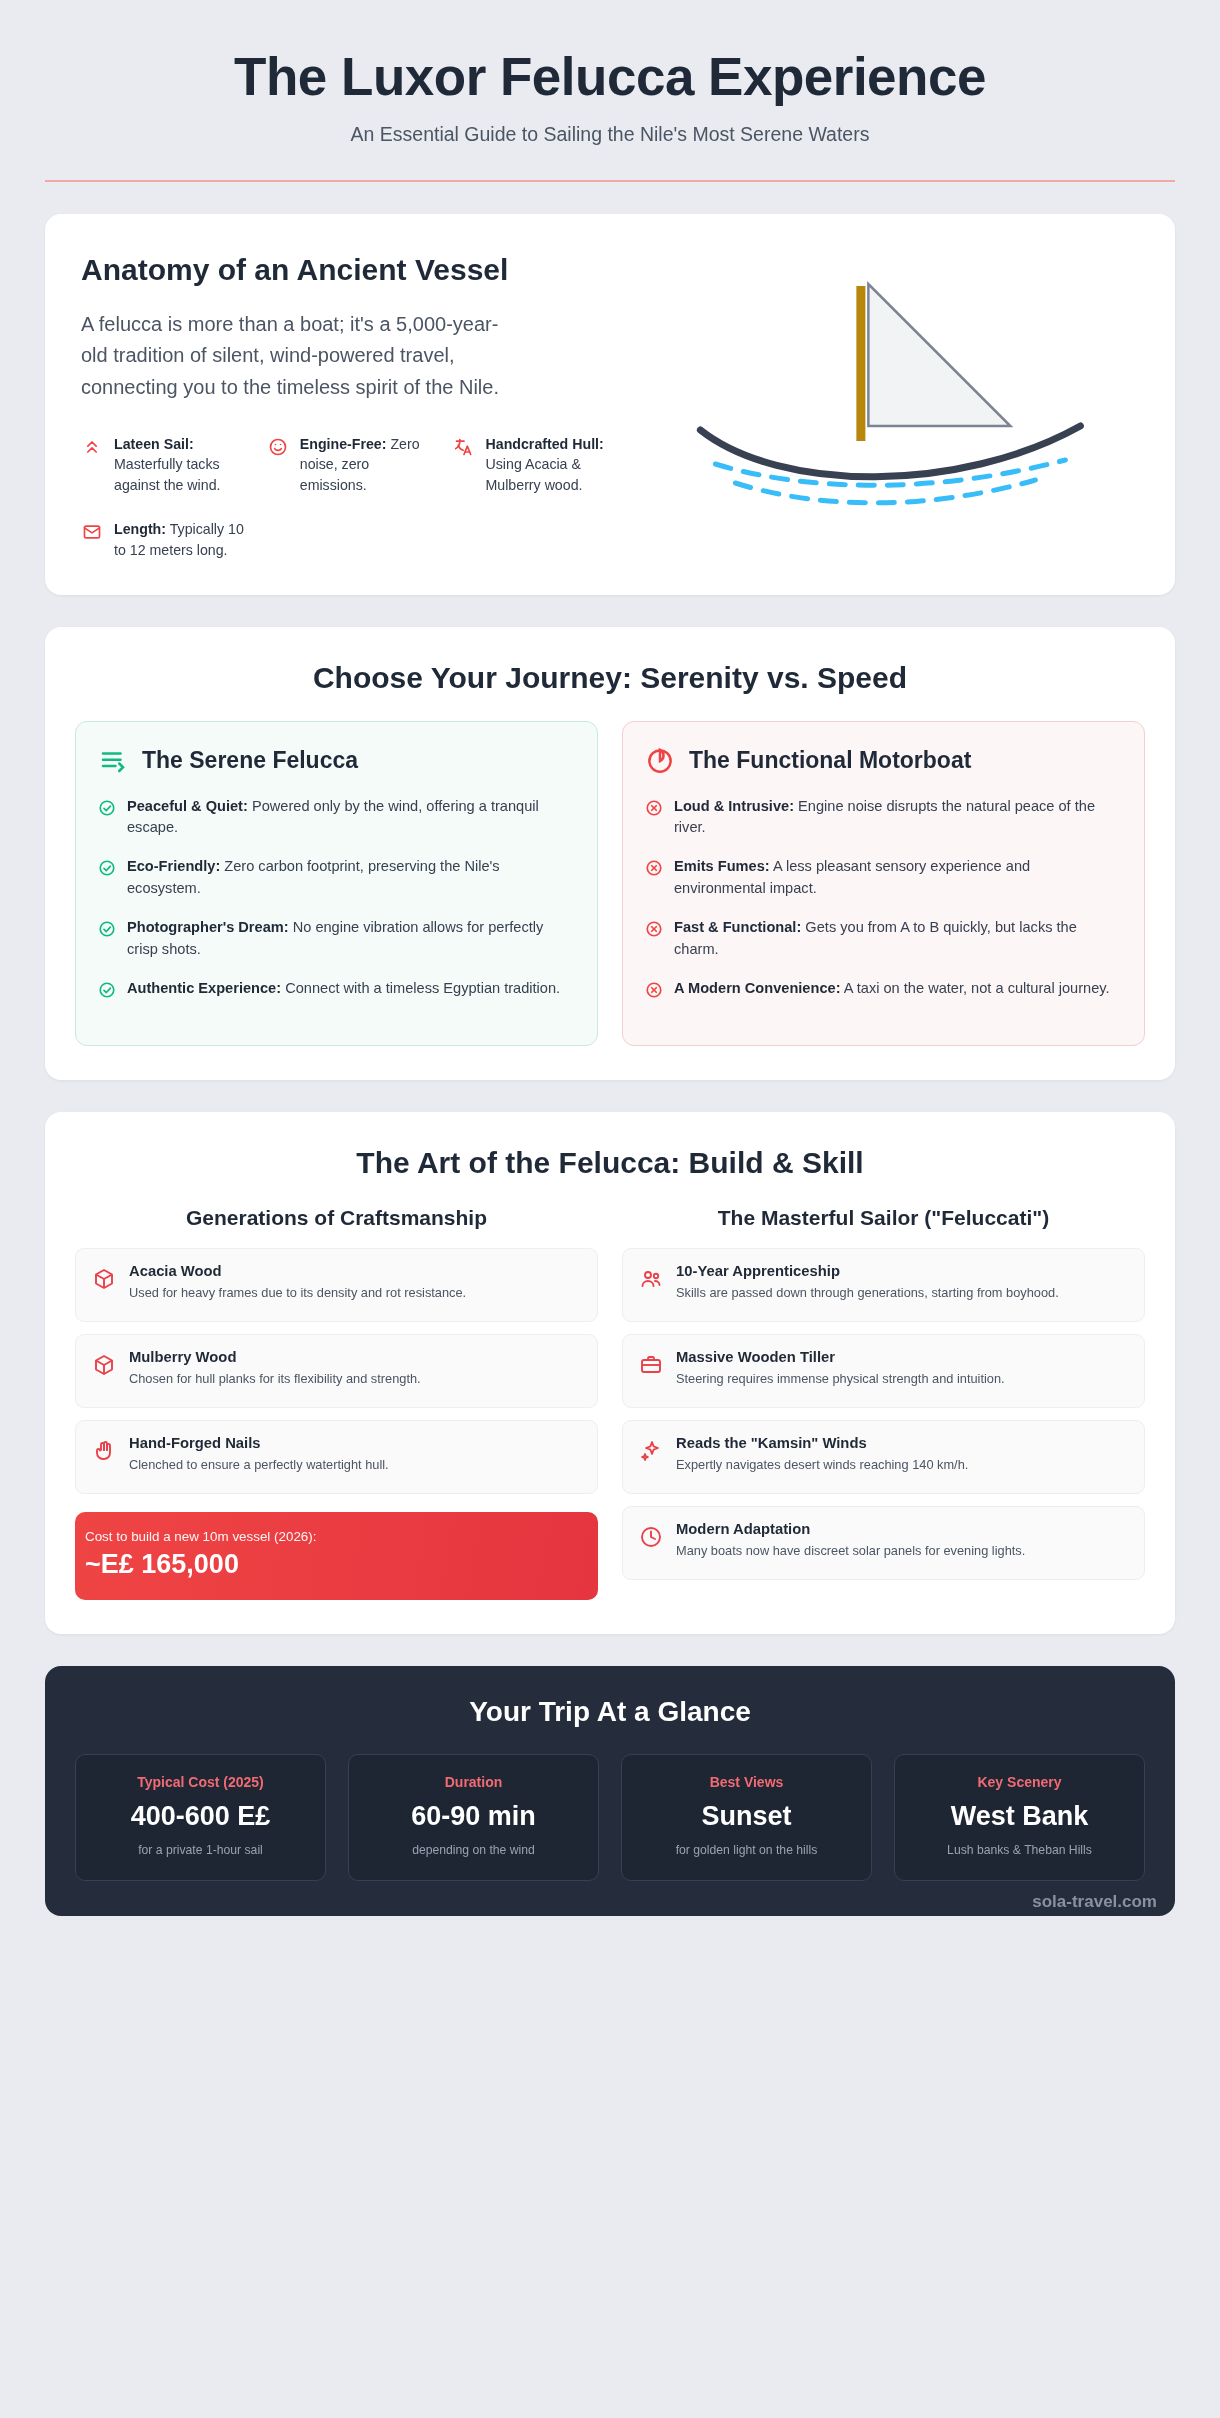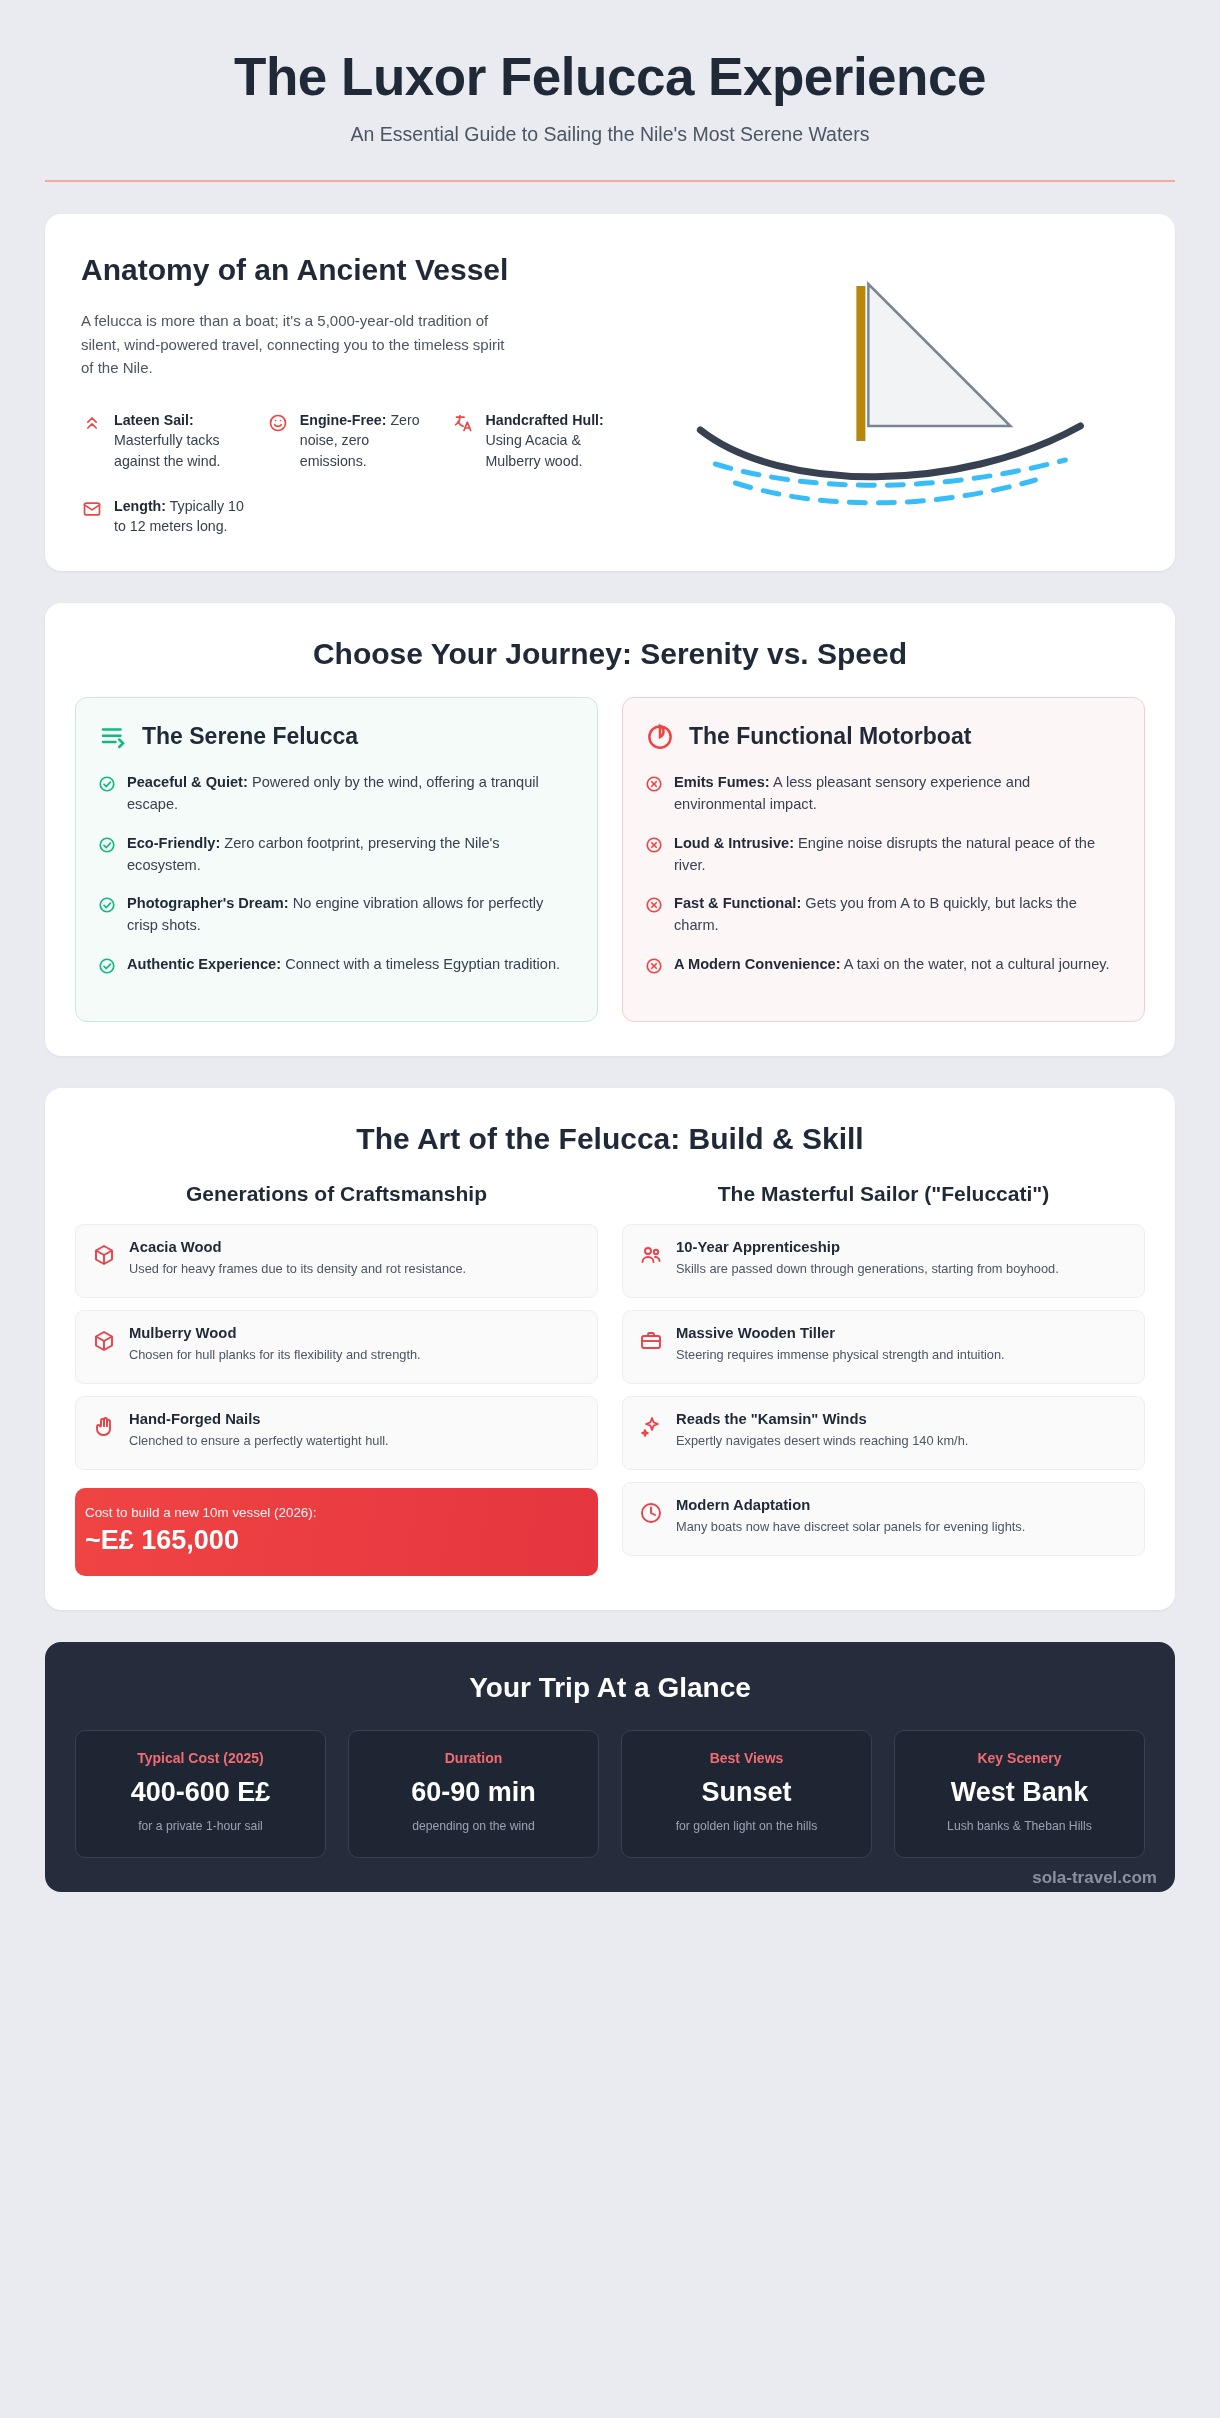--- a/index.html
+++ b/index.html
@@ -59,21 +59,21 @@
   .anatomy-right { width: 48%; position: relative; }
   .anatomy h2 {
     font-size: 30px;
     font-weight: bold;
     color: #1f2937;
     line-height: 1.22;
     max-width: 430px;
   }
   .anatomy p {
     margin-top: 20px;
-    font-size: 15px;
+    font-size: 20px;
     line-height: 1.58;
     color: #4b5563;
     max-width: 440px;
   }
   .feat-grid {
     margin-top: 30px;
     display: grid;
     grid-template-columns: 1fr 1fr 1fr;
     gap: 24px 18px;
   }
@@ -358,29 +358,29 @@
           </span>
           <h3>The Functional Motorboat</h3>
         </div>
 
         <div class="comp-item">
           <span class="dot"><svg width="18" height="18" viewBox="0 0 24 24" fill="none" stroke="#ef4444" stroke-width="2.2" stroke-linecap="round">
                 <circle cx="12" cy="12" r="9"></circle>
                 <line x1="9" y1="9" x2="15" y2="15"></line>
                 <line x1="15" y1="9" x2="9" y2="15"></line>
               </svg></span>
-          <span class="txt"><b>Emits Fumes:</b> <span>A less pleasant sensory experience and environmental impact.</span></span>
+          <span class="txt"><b>Loud &amp; Intrusive:</b> <span>Engine noise disrupts the natural peace of the river.</span></span>
         </div>
         <div class="comp-item">
           <span class="dot"><svg width="18" height="18" viewBox="0 0 24 24" fill="none" stroke="#ef4444" stroke-width="2.2" stroke-linecap="round">
                 <circle cx="12" cy="12" r="9"></circle>
                 <line x1="9" y1="9" x2="15" y2="15"></line>
                 <line x1="15" y1="9" x2="9" y2="15"></line>
               </svg></span>
-          <span class="txt"><b>Loud &amp; Intrusive:</b> <span>Engine noise disrupts the natural peace of the river.</span></span>
+          <span class="txt"><b>Emits Fumes:</b> <span>A less pleasant sensory experience and environmental impact.</span></span>
         </div>
         <div class="comp-item">
           <span class="dot"><svg width="18" height="18" viewBox="0 0 24 24" fill="none" stroke="#ef4444" stroke-width="2.2" stroke-linecap="round">
                 <circle cx="12" cy="12" r="9"></circle>
                 <line x1="9" y1="9" x2="15" y2="15"></line>
                 <line x1="15" y1="9" x2="9" y2="15"></line>
               </svg></span>
           <span class="txt"><b>Fast &amp; Functional:</b> <span>Gets you from A to B quickly, but lacks the charm.</span></span>
         </div>
         <div class="comp-item">

